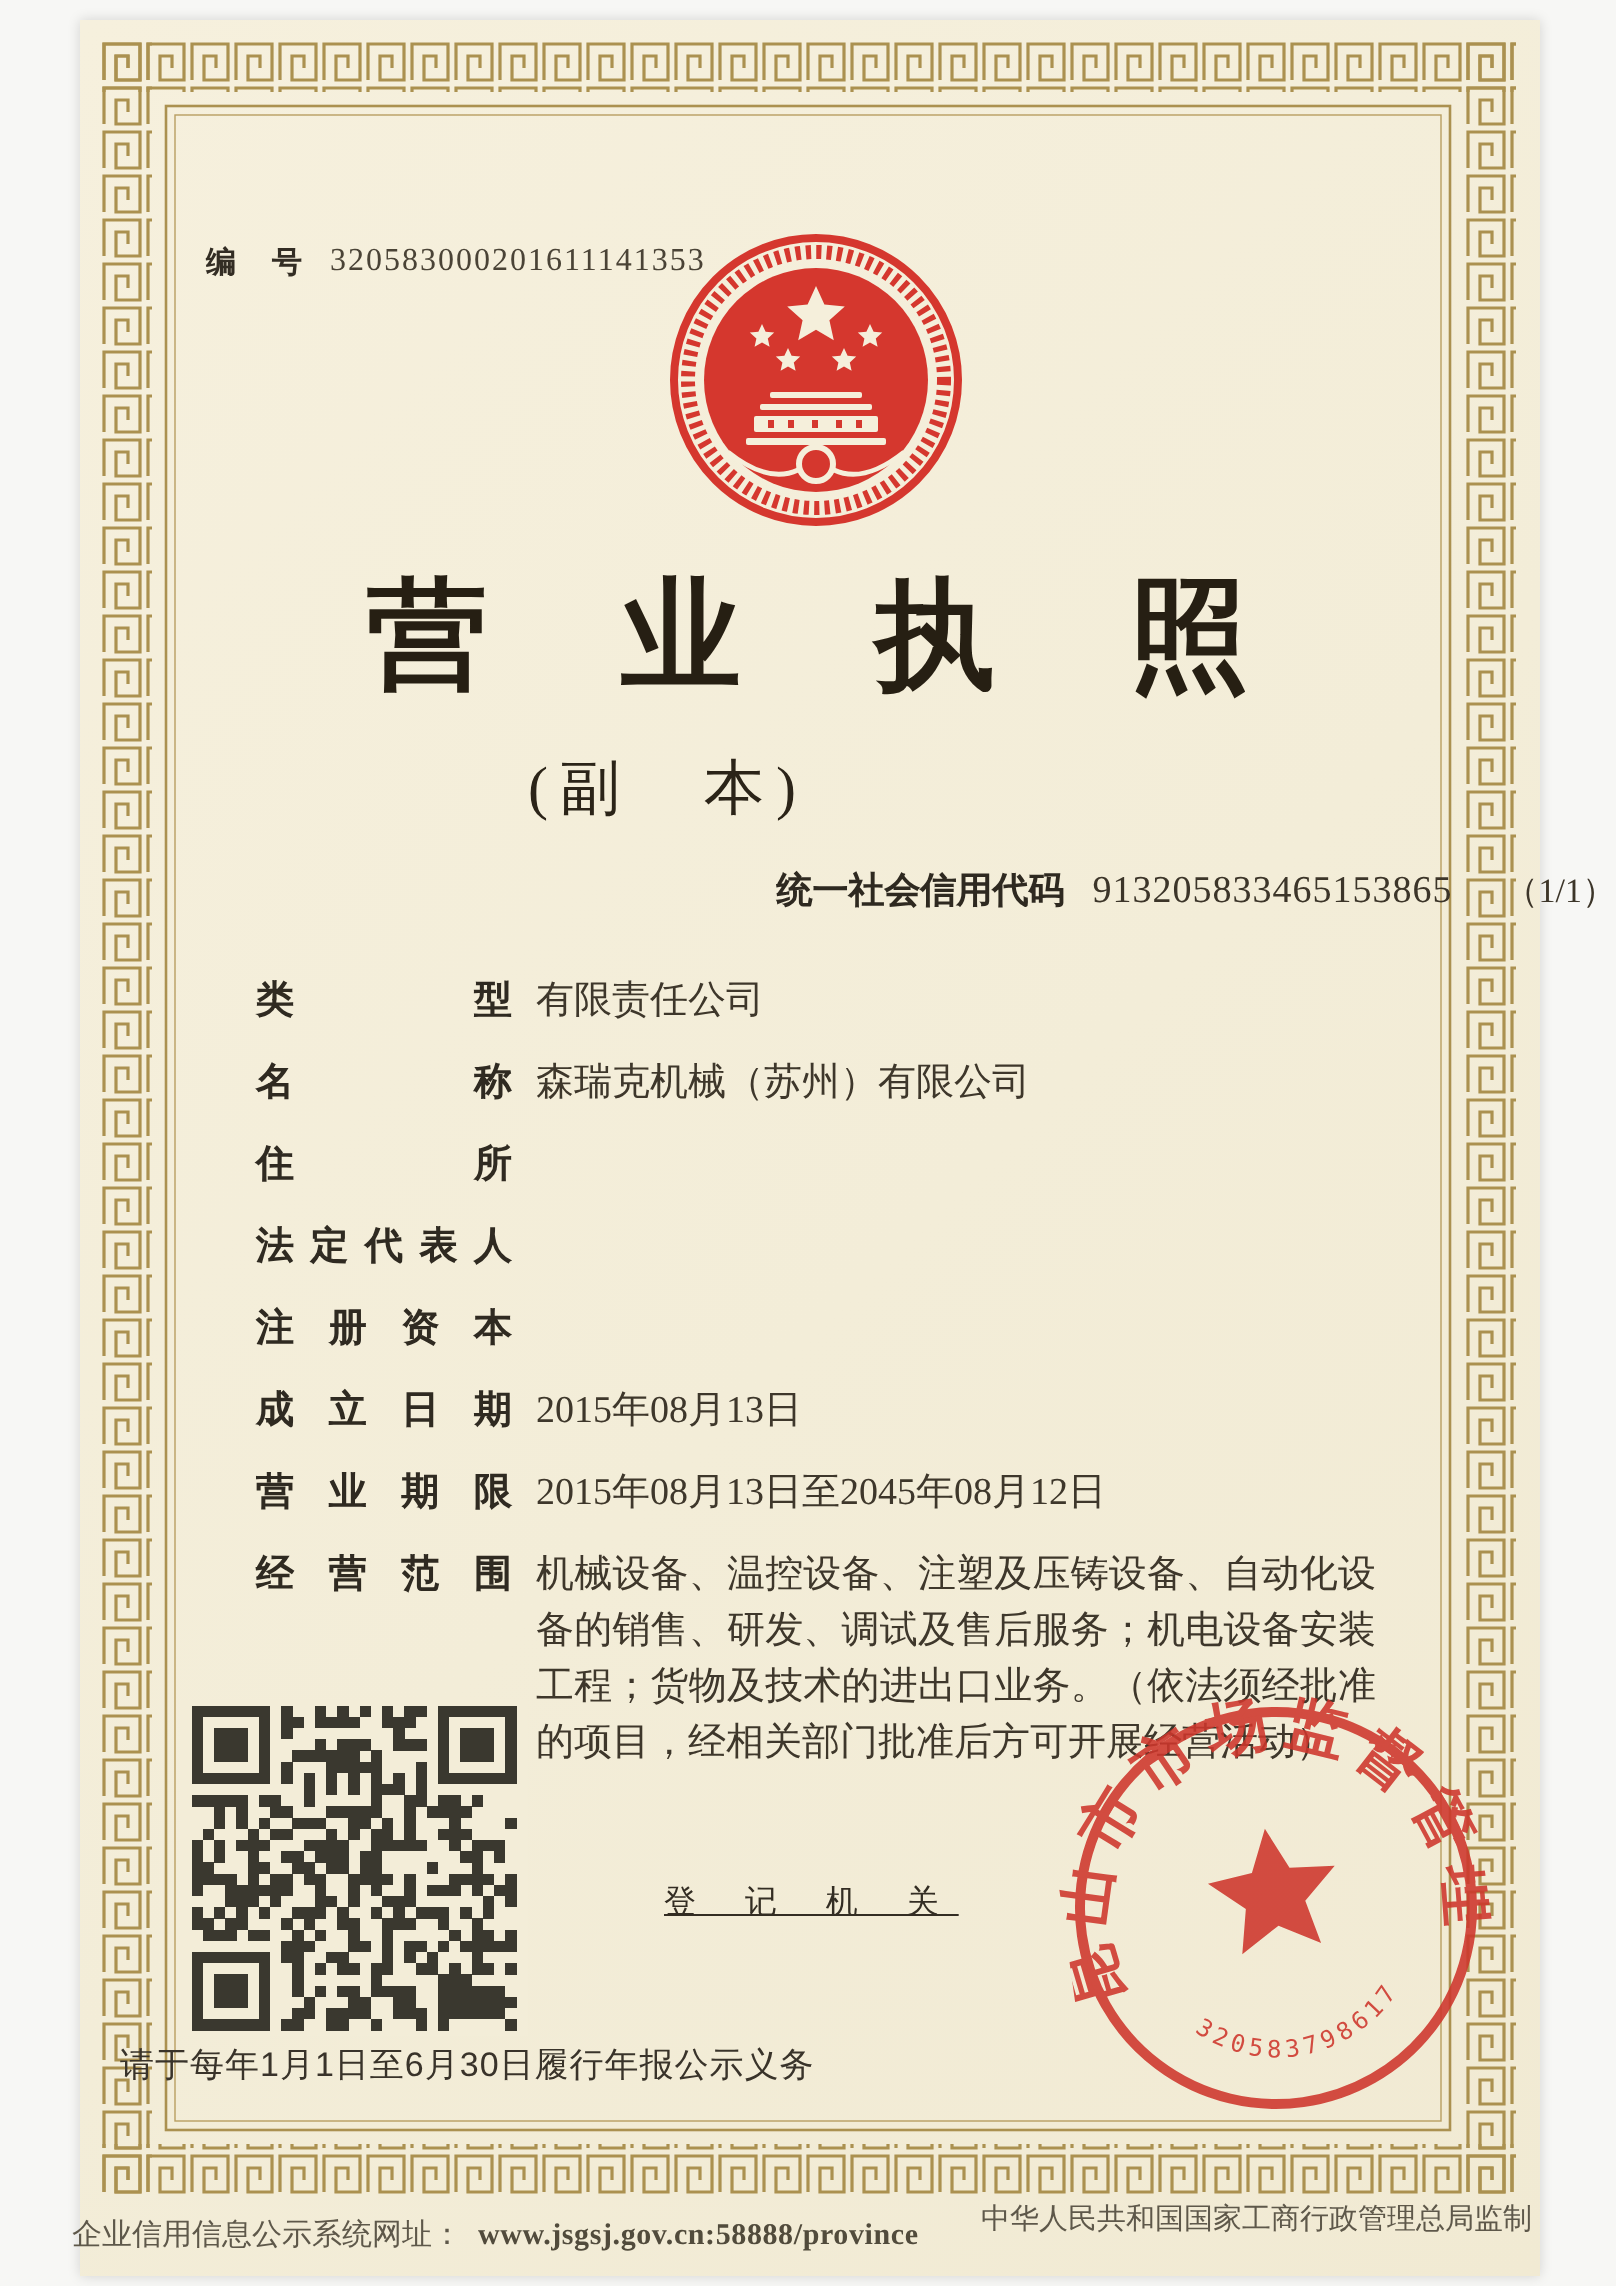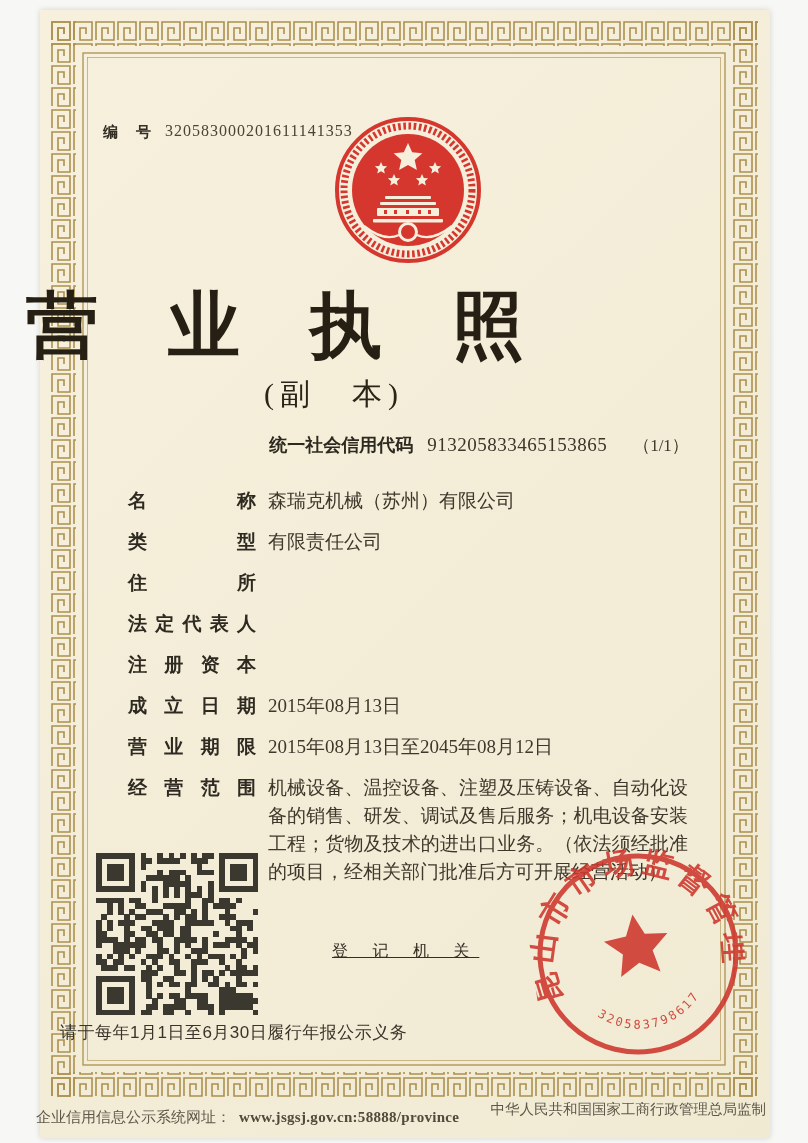--- a/index.html
+++ b/index.html
@@ -20,30 +20,30 @@
   .serial-label {
     display:inline-block; width:48px; text-align:justify; text-align-last:justify;
     font-family:"Liberation Sans","DejaVu Sans",sans-serif; font-weight:700; font-size:15px; color:#332d24;
     vertical-align:middle;
   }
   .serial-number { font-size:16px; margin-left:14px; letter-spacing:1px; color:#4a4336; }
 
   .emblem { position:absolute; left:332px; top:110px; }
 
   .license-title {
-    position:absolute; left:0; top:278px; width:808px; 
-    font-size:72px; font-weight:700; color:#261f13; letter-spacing:26px;
+    position:absolute; left:0; top:278px; width:808px; text-align:center;
+    font-size:60px; font-weight:700; color:#261f13; letter-spacing:26px;
     white-space:nowrap; text-indent:26px;
   }
   .license-subtitle {
     position:absolute; left:0; top:374px; width:668px; text-align:center;
     font-size:30px; color:#2b2418; letter-spacing:6px;
   }
 
-  .credit-row { position:absolute; left:0; top:433px; width:808px; text-align:center; white-space:nowrap; padding-left:150px; }
+  .credit-row { position:absolute; left:0; top:433px; width:808px; text-align:right; white-space:nowrap; padding-left:150px; }
   .credit-label { font-family:"Liberation Sans","DejaVu Sans",sans-serif; font-weight:700; font-size:18px; color:#2e2920; }
   .credit-value { font-size:19px; color:#3c3529; margin-left:10px; letter-spacing:.5px; }
   .credit-page  { font-size:17px; color:#3c3529; margin-left:22px; }
 
   .fields { position:absolute; left:128px; top:487px; width:560px; }
   .field-row { margin-bottom:13px; display:flex; align-items:flex-start; }
   .field-label {
     flex:0 0 128px; text-align:justify; text-align-last:justify;
     font-family:"Liberation Sans","DejaVu Sans",sans-serif; font-weight:600;
     font-size:19px; color:#2f2a21; line-height:28px;
@@ -138,26 +138,26 @@
   <div class="license-subtitle">(副　本)</div>
 
   <div class="credit-row">
     <span class="credit-label">统一社会信用代码</span>
     <span class="credit-value">913205833465153865</span>
     <span class="credit-page">（1/1）</span>
   </div>
 
   <div class="fields">
     <div class="field-row">
+      <span class="field-label">类型</span>
+      <span class="field-value">有限责任公司</span>
+    </div>
+    <div class="field-row">
       <span class="field-label">名称</span>
       <span class="field-value">森瑞克机械（苏州）有限公司</span>
-    </div>
-    <div class="field-row">
-      <span class="field-label">类型</span>
-      <span class="field-value">有限责任公司</span>
     </div>
     <div class="field-row">
       <span class="field-label">住所</span>
     </div>
     <div class="field-row">
       <span class="field-label">法定代表人</span>
     </div>
     <div class="field-row">
       <span class="field-label">注册资本</span>
     </div>

